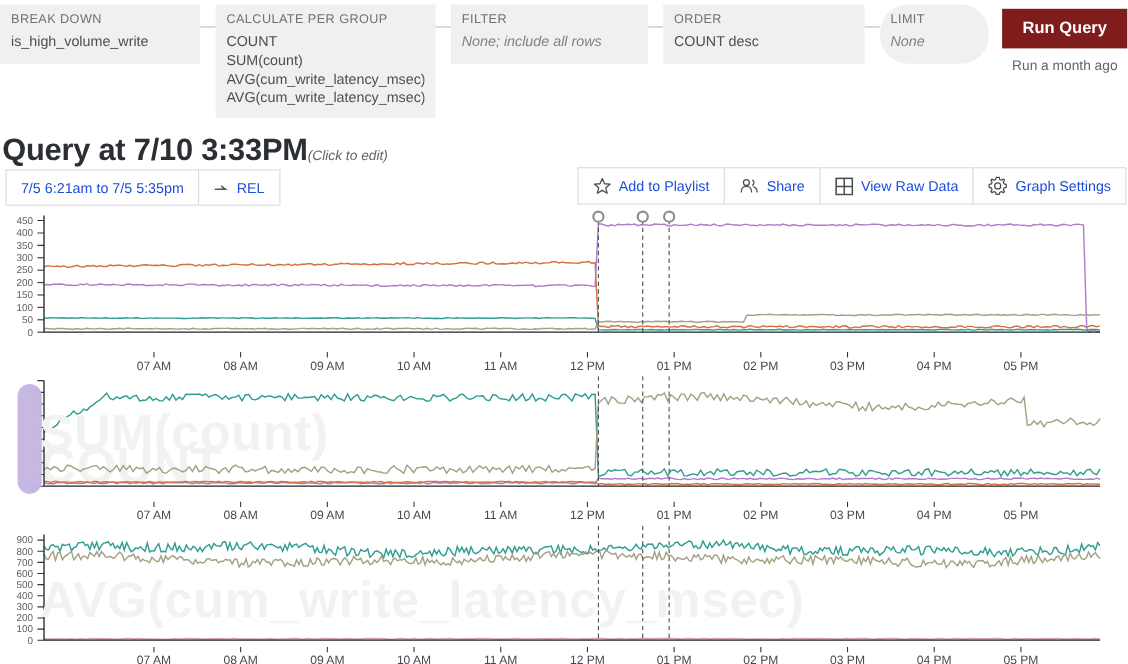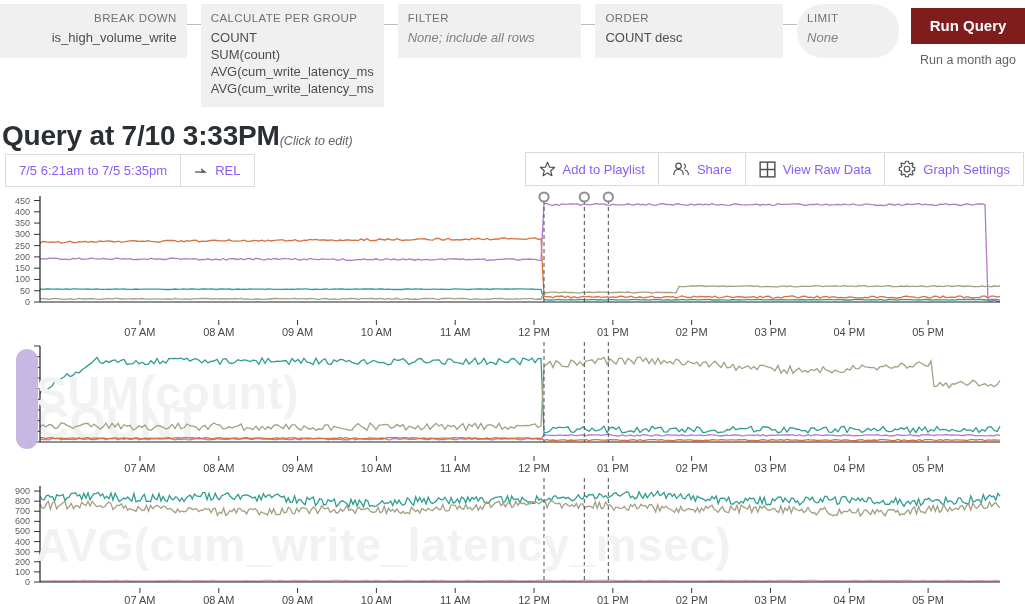--- a/index.html
+++ b/index.html
@@ -40,22 +40,22 @@
     white-space: nowrap;
     overflow: hidden;
   }
   .qb-val.muted { font-style: italic; color: #7c8287; }
   .qb-dash {
     width: 14px;
     margin-top: 20px;
     border-top: 1px solid #b9bdc0;
     flex: 0 0 14px;
   }
-  .qb-sec-breakdown { width: 191px; text-align: right; }
-  .qb-sec-calc      { width: 183px; }
+  .qb-sec-breakdown { width: 191px; }
+  .qb-sec-calc      { width: 200px; }
   .qb-sec-filter    { width: 188px; }
   .qb-sec-order     { width: 192px; }
   .qb-sec-limit     { width: 104px; border-radius: 26px; }
 
   .runbox {
     margin-left: 12px;
     padding-top: 4px;
     text-align: center;
   }
   .run-btn {
@@ -103,21 +103,21 @@
     height: 42px;
     padding-top: 6px;
   }
   .tb-left { position: absolute; left: 6px; top: 6px; display: flex; }
   .tb-right { position: absolute; right: 1px; top: 4px; display: flex; }
   .tb-btn {
     border: 1px solid #d8dcde;
     background: #fff;
     font-family: inherit;
     font-size: 13px;
-    color: #8b5cf6;
+    color: #1d4ed8;
     height: 33px;
     padding: 0 13px;
     display: flex;
     align-items: center;
     gap: 7px;
     cursor: pointer;
     margin-left: -1px;
     white-space: nowrap;
   }
   .tb-right .tb-btn { height: 34px; }

